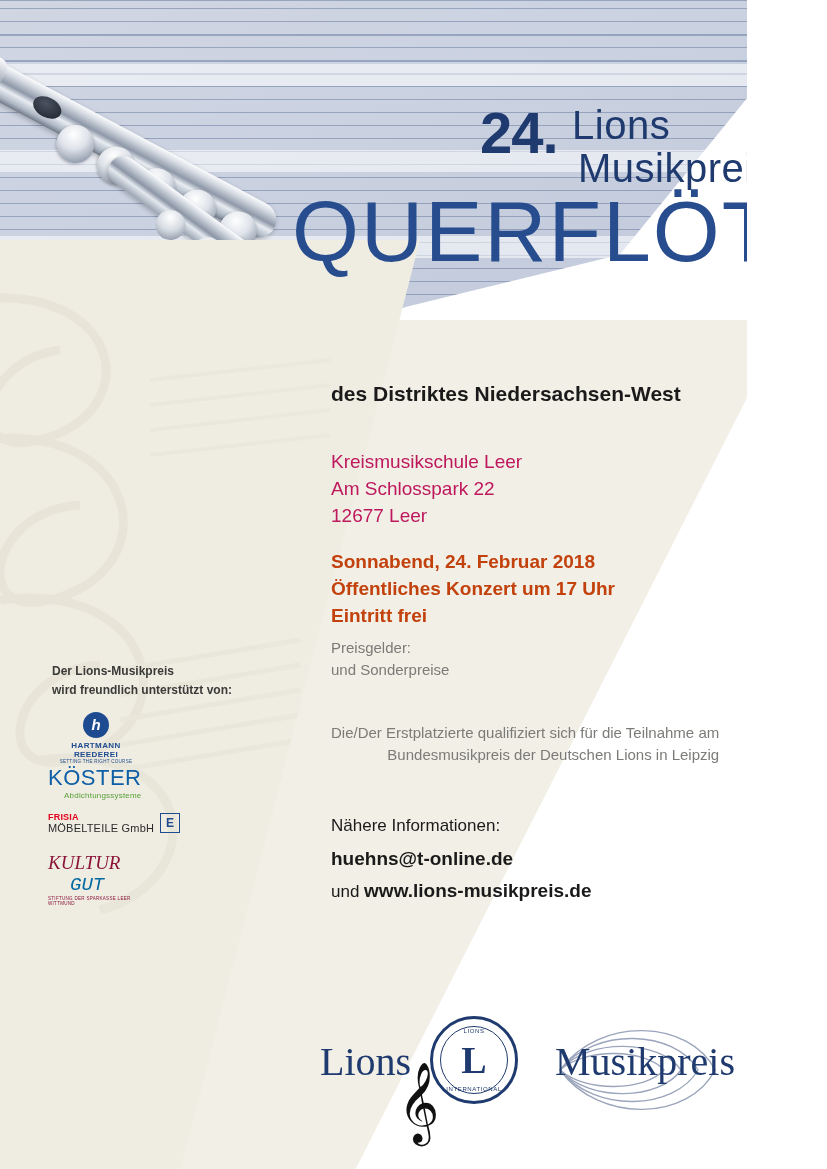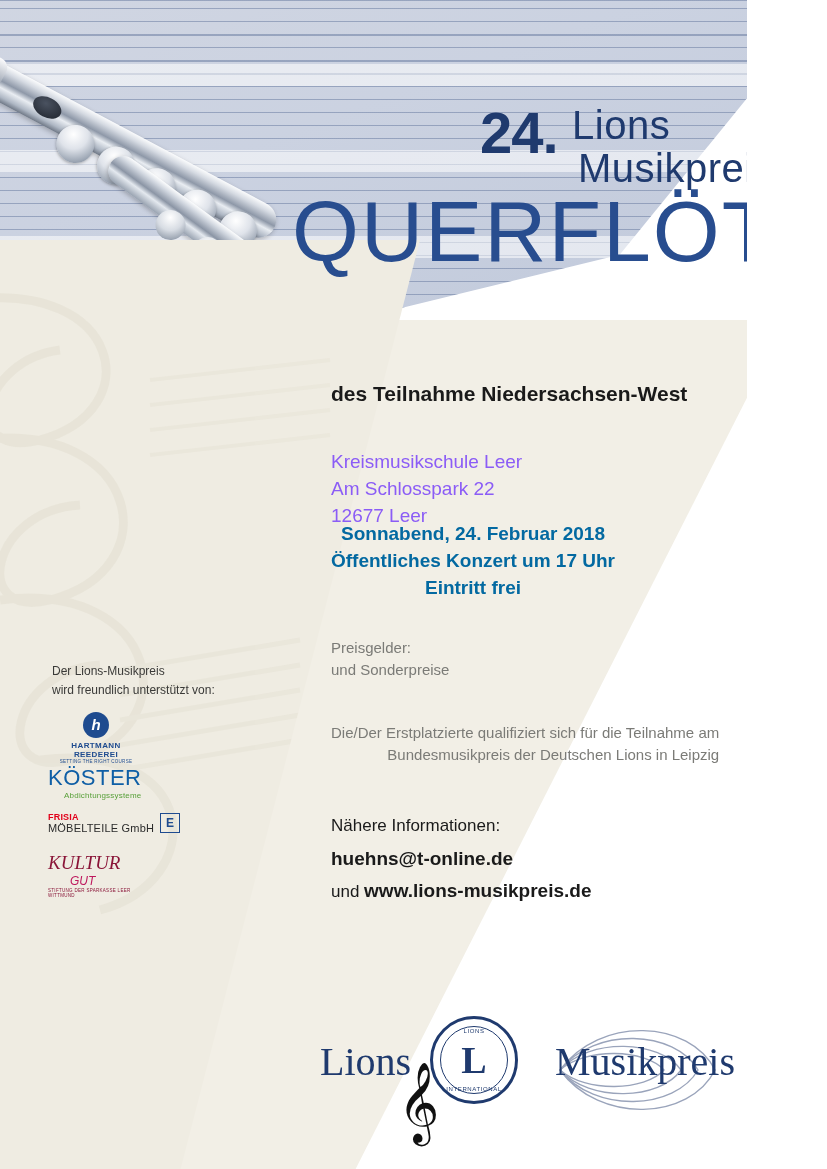--- a/index.html
+++ b/index.html
@@ -154,33 +154,33 @@
   }
   .head-quer {
     position: absolute; left: 292px; top: 188px;
     font-size: 86px; color: #284d8f; line-height: 1;
     letter-spacing: 2px; font-weight: 400;
   }
 
   
   .col { position: absolute; left: 331px; }
   .t-sub   { top: 382px; font-size: 21px; font-weight: 700; color: #1a1a1a; }
-  .t-addr  { top: 448px; font-size: 19px; color: #8b5cf6; line-height: 27px; }
-  .t-date  { top: 520px; font-size: 19px; font-weight: 700; color: #0369a1; line-height: 27px; text-align: center; }
+  .t-addr  { top: 448px; font-size: 19px; color: #be185d; line-height: 27px; }
+  .t-date  { top: 548px; font-size: 19px; font-weight: 700; color: #c2410c; line-height: 27px; }
   .t-prize { top: 637px; font-size: 15px; color: #7b7b77; line-height: 22px; }
   .t-qual  { top: 722px; font-size: 15px; color: #7b7b77; line-height: 22px; text-align: right; }
   .t-info  { top: 816px; font-size: 17px; color: #1a1a1a; }
   .t-mail  { top: 848px; font-size: 19px; font-weight: 700; color: #1a1a1a; }
   .t-web   { top: 880px; font-size: 17px; color: #1a1a1a; }
   .t-web b { font-weight: 700; font-size: 19px; }
 
   
   .spon-title {
     position: absolute; left: 52px; top: 662px;
-    font-size: 12px; font-weight: 400; color: #3a3a38; line-height: 19px;
+    font-size: 12px; font-weight: 700; color: #3a3a38; line-height: 19px;
   }
   .spon { position: absolute; left: 48px; }
   .spon-1 { top: 712px; }
   .spon-2 { top: 765px; }
   .spon-3 { top: 812px; }
   .spon-4 { top: 852px; }
 
   .hartmann { width: 96px; text-align: center; }
   .hartmann .circ {
     width: 26px; height: 26px; border-radius: 50%;
@@ -198,21 +198,21 @@
   .frisia .txt .n1 { font-size: 9px; font-weight: 700; color: #e2001a; letter-spacing: .2px; }
   .frisia .txt .n2 { font-size: 11px; font-weight: 400; color: #2a2a2a; letter-spacing: .2px; }
   .frisia .box {
     width: 20px; height: 20px; border: 1.5px solid #1e4b8f;
     color: #1e4b8f; font-size: 12px; font-weight: 700;
     display: flex; align-items: center; justify-content: center;
   }
 
   .kultur { width: 92px; }
   .kultur .n1 { font-size: 19px; color: #8a1538; font-family: "Liberation Serif", serif; font-style: italic; }
-  .kultur .n2 { font-size: 12px; color: #be185d; font-family: Liberation Sans, sans-serif; font-style: italic; padding-left: 22px; }
+  .kultur .n2 { font-size: 19px; color: #0369a1; font-family: Liberation Mono, monospace; font-style: italic; padding-left: 22px; }
   .kultur .n3 { font-size: 4.5px; color: #8a1538; letter-spacing: .3px; }
 
   
   .footer-logo {
     position: absolute; left: 320px; top: 1010px;
     width: 420px; height: 130px;
   }
   .fl-lions {
     position: absolute; left: 0; top: 28px;
     font-family: "Liberation Serif", serif;
@@ -304,21 +304,21 @@
         <path d="M150 215 L 330 195"></path>
       </g>
     </svg>
   </div>
 
   <div class="head-24">24.</div>
   <div class="head-lions">Lions</div>
   <div class="head-musik">Musikpreis</div>
   <div class="head-quer">QUERFLÖTE</div>
 
-  <div class="col t-sub">des Teilnahme Niedersachsen-West</div>
+  <div class="col t-sub">des Distriktes Niedersachsen-West</div>
 
   <div class="col t-addr">
     <div>Kreismusikschule Leer</div>
     <div>Am Schlosspark 22</div>
     <div>12677 Leer</div>
   </div>
 
   <div class="col t-date">
     <div>Sonnabend, 24. Februar 2018</div>
     <div>Öffentliches Konzert um 17 Uhr</div>

